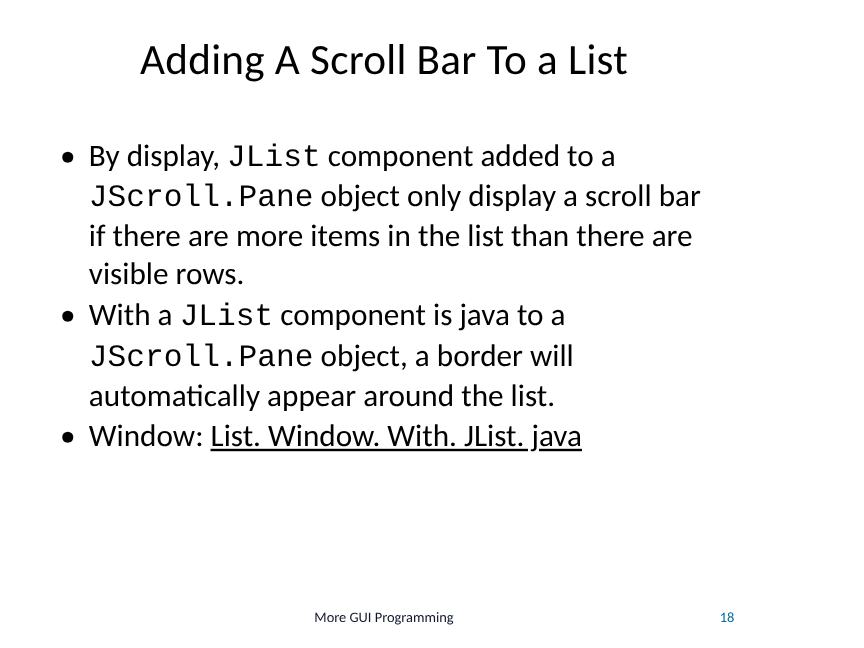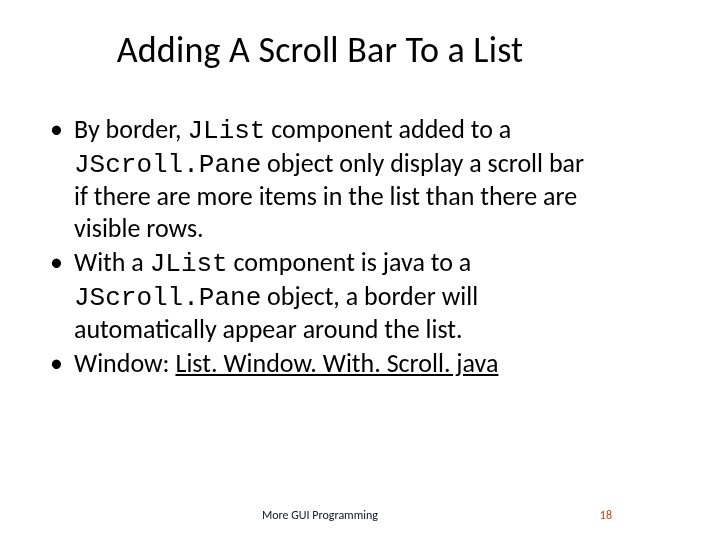--- a/index.html
+++ b/index.html
@@ -58,43 +58,43 @@
     width: 100%;
     text-align: center;
     font-size: 12px;
     color: #0f172a;
   }
   .footer-right {
     position: absolute;
     bottom: 18px;
     right: 28px;
     font-size: 12px;
-    color: #c2410c;
+    color: #0369a1;
   }
 </style>
 </head>
 <body>
 
 <div class="slide">
 
   <h1 class="title">Adding A Scroll Bar To a List</h1>
 
   <div class="content">
     <ul class="bullets">
 
       <li>
-        <span>By border, </span><span class="mono">JList</span><span> component added to a </span><span class="mono">JScroll.Pane</span><span> object only display a scroll bar if there are more items in the list than there are visible rows.</span>
+        <span>By display, </span><span class="mono">JList</span><span> component added to a </span><span class="mono">JScroll.Pane</span><span> object only display a scroll bar if there are more items in the list than there are visible rows.</span>
       </li>
 
       <li>
         <span>With a </span><span class="mono">JList</span><span> component is java to a </span><span class="mono">JScroll.Pane</span><span> object, a border will automatically appear around the list.</span>
       </li>
 
       <li>
-        <span>Window: </span><span class="example-link">List. Window. With. Scroll. java</span>
+        <span>Window: </span><span class="example-link">List. Window. With. JList. java</span>
       </li>
 
     </ul>
   </div>
 
   <div class="footer-center">More GUI Programming</div>
   <div class="footer-right">18</div>
 
 </div>
 

